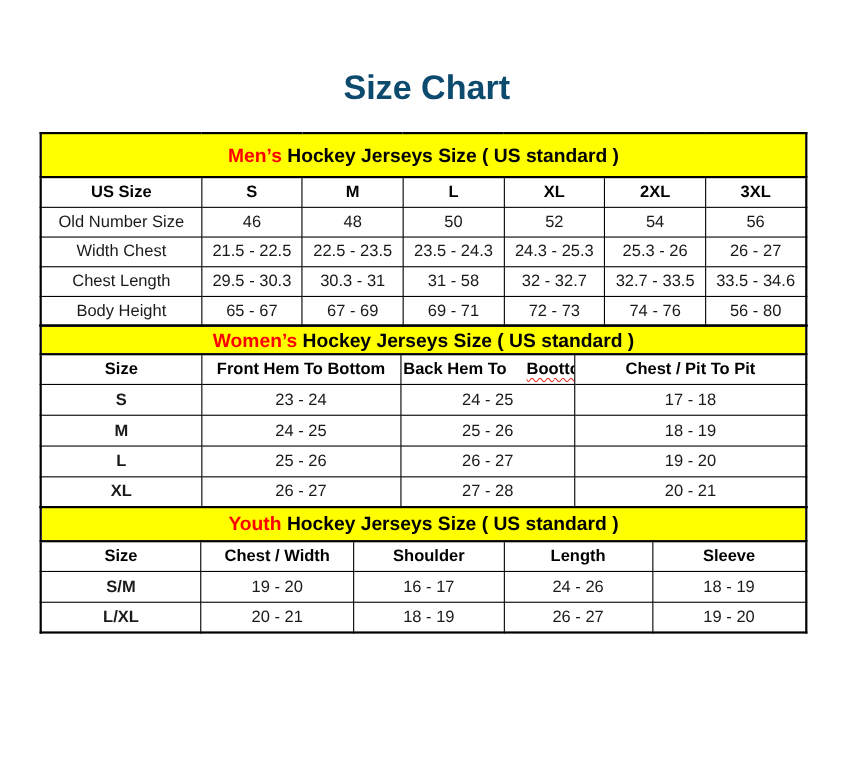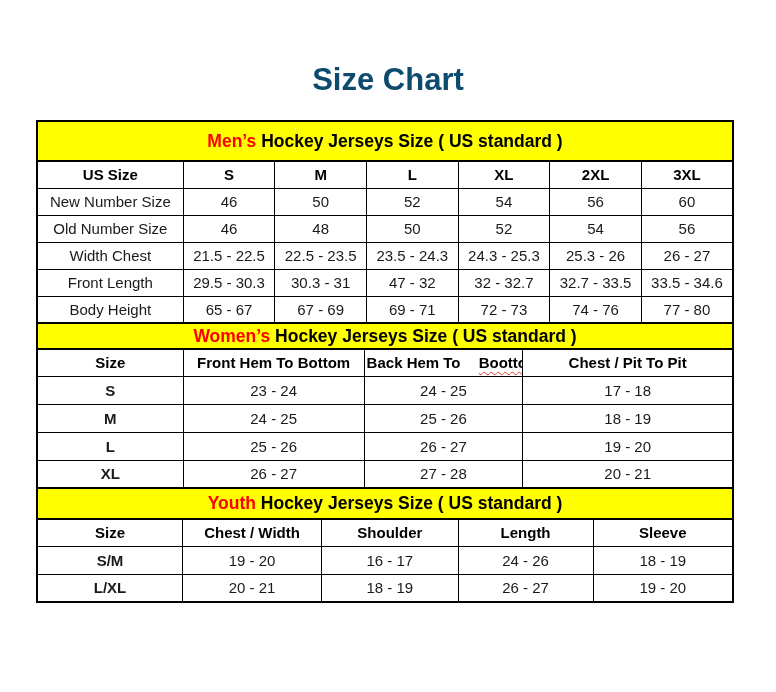--- a/index.html
+++ b/index.html
@@ -72,63 +72,54 @@
         <tr data-name="column-header-row">
           <th data-name="column-header">US Size</th>
           <th data-name="column-header">S</th>
           <th data-name="column-header">M</th>
           <th data-name="column-header">L</th>
           <th data-name="column-header">XL</th>
           <th data-name="column-header">2XL</th>
           <th data-name="column-header">3XL</th>
         </tr>
         <tr data-name="table-row">
-          <td data-name="row-label">New Number Size</td>
-          <td data-name="value-cell">46</td>
-          <td data-name="value-cell">50</td>
-          <td data-name="value-cell">52</td>
-          <td data-name="value-cell">54</td>
-          <td data-name="value-cell">56</td>
-          <td data-name="value-cell">60</td>
-        </tr>
-        <tr data-name="table-row">
           <td data-name="row-label">Old Number Size</td>
           <td data-name="value-cell">46</td>
           <td data-name="value-cell">48</td>
           <td data-name="value-cell">50</td>
           <td data-name="value-cell">52</td>
           <td data-name="value-cell">54</td>
           <td data-name="value-cell">56</td>
         </tr>
         <tr data-name="table-row">
           <td data-name="row-label">Width Chest</td>
           <td data-name="value-cell">21.5 - 22.5</td>
           <td data-name="value-cell">22.5 - 23.5</td>
           <td data-name="value-cell">23.5 - 24.3</td>
           <td data-name="value-cell">24.3 - 25.3</td>
           <td data-name="value-cell">25.3 - 26</td>
           <td data-name="value-cell">26 - 27</td>
         </tr>
         <tr data-name="table-row">
-          <td data-name="row-label">Front Length</td>
+          <td data-name="row-label">Chest Length</td>
           <td data-name="value-cell">29.5 - 30.3</td>
           <td data-name="value-cell">30.3 - 31</td>
-          <td data-name="value-cell">47 - 32</td>
+          <td data-name="value-cell">31 - 58</td>
           <td data-name="value-cell">32 - 32.7</td>
           <td data-name="value-cell">32.7 - 33.5</td>
           <td data-name="value-cell">33.5 - 34.6</td>
         </tr>
         <tr data-name="table-row">
           <td data-name="row-label">Body Height</td>
           <td data-name="value-cell">65 - 67</td>
           <td data-name="value-cell">67 - 69</td>
           <td data-name="value-cell">69 - 71</td>
           <td data-name="value-cell">72 - 73</td>
           <td data-name="value-cell">74 - 76</td>
-          <td data-name="value-cell">77 - 80</td>
+          <td data-name="value-cell">56 - 80</td>
         </tr>
       </tbody>
   </table>
 
   <table data-si="1" data-name="womens-size-table">
     <colgroup>
       <col style="width:21%">
         <col style="width:26%">
         <col style="width:22.8%">
         <col style="width:30.2%">

